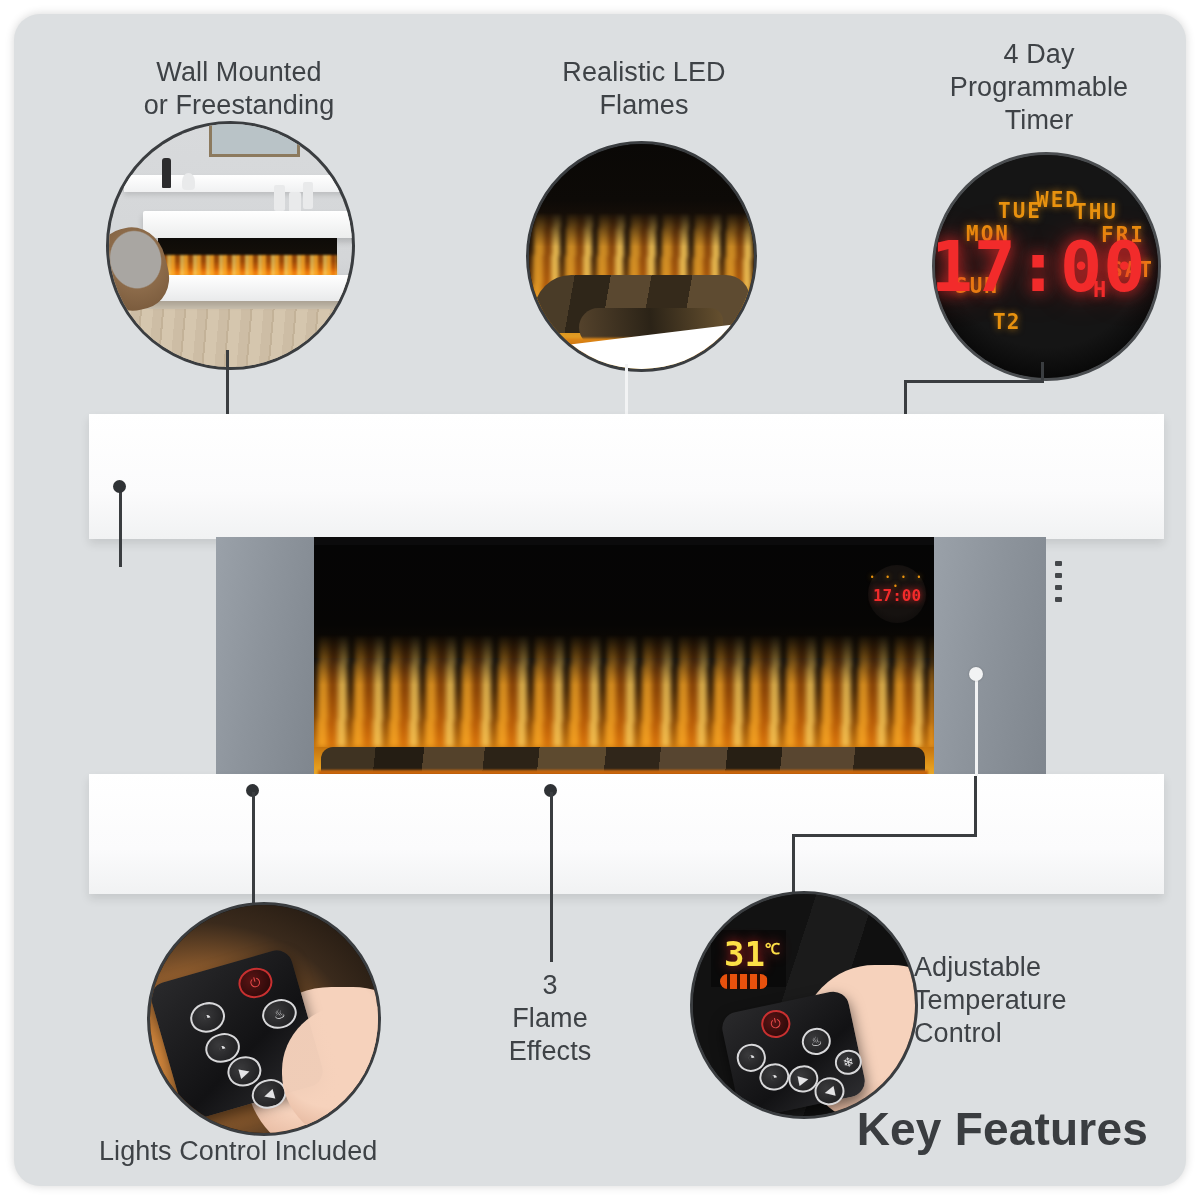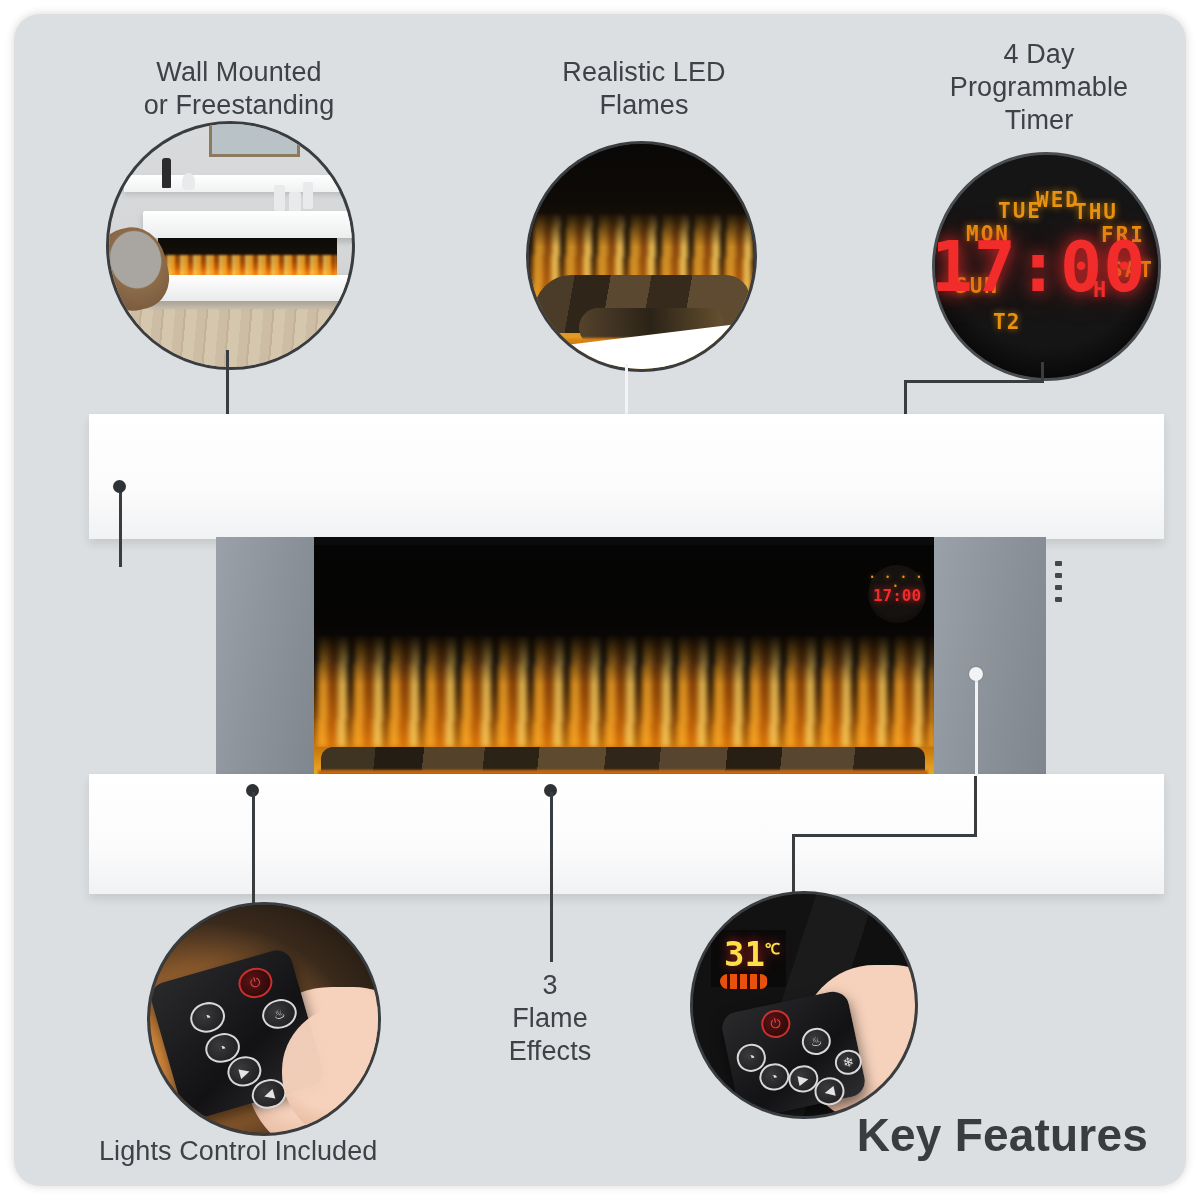--- a/index.html
+++ b/index.html
@@ -265,20 +265,23 @@
     <div class="wline" style="left:961px;top:660px;height:102px;"></div>
     <div class="dot w" style="left:955px;top:653px;"></div>
     <div class="vline" style="left:960px;top:762px;height:60px;"></div>
     <div class="hline" style="left:778px;top:820px;width:185px;"></div>
     <div class="vline" style="left:778px;top:820px;height:70px;"></div>
 
     <div class="lbl c" style="left:456px;top:955px;width:160px;">3
 Flame
 Effects</div>
 
+    <div class="lbl l" style="left:900px;top:937px;width:260px;">Adjustable
+Temperature
+Control</div>
 
     <div class="lbl l" style="left:85px;top:1121px;width:420px;">Lights Control Included</div>
 
     <div class="circ" style="left:133px;top:888px;width:228px;height:228px;">
       <div class="inner">
         <div class="remote-bg-left"></div>
         <div class="hand" style="left:42%;top:36%;width:78%;height:76%;"></div>
         <div class="remote-body" style="left:6%;top:26%;width:64%;height:62%;transform:rotate(-16deg);">
           <div class="btn pwr" style="left:60%;top:8%;width:21%;height:18%;">⏻</div>
           <div class="btn" style="left:22%;top:22%;width:21%;height:18%;">◔</div>
@@ -305,16 +308,16 @@
           <div class="btn" style="left:6%;top:32%;width:20%;height:22%;">◔</div>
           <div class="btn" style="left:58%;top:30%;width:20%;height:22%;">♨</div>
           <div class="btn" style="left:20%;top:54%;width:20%;height:22%;">◔</div>
           <div class="btn" style="left:42%;top:62%;width:20%;height:22%;">▶</div>
           <div class="btn" style="left:60%;top:78%;width:20%;height:22%;">◀</div>
           <div class="btn" style="left:80%;top:56%;width:18%;height:20%;">❄</div>
         </div>
       </div>
     </div>
 
-    <div class="kf" style="right:38px;bottom:24px;margin-left:17px;">Key Features</div>
+    <div class="kf" style="right:38px;bottom:30px;margin-left:17px;">Key Features</div>
 
   </div>
 </div>
 
 </body></html>

